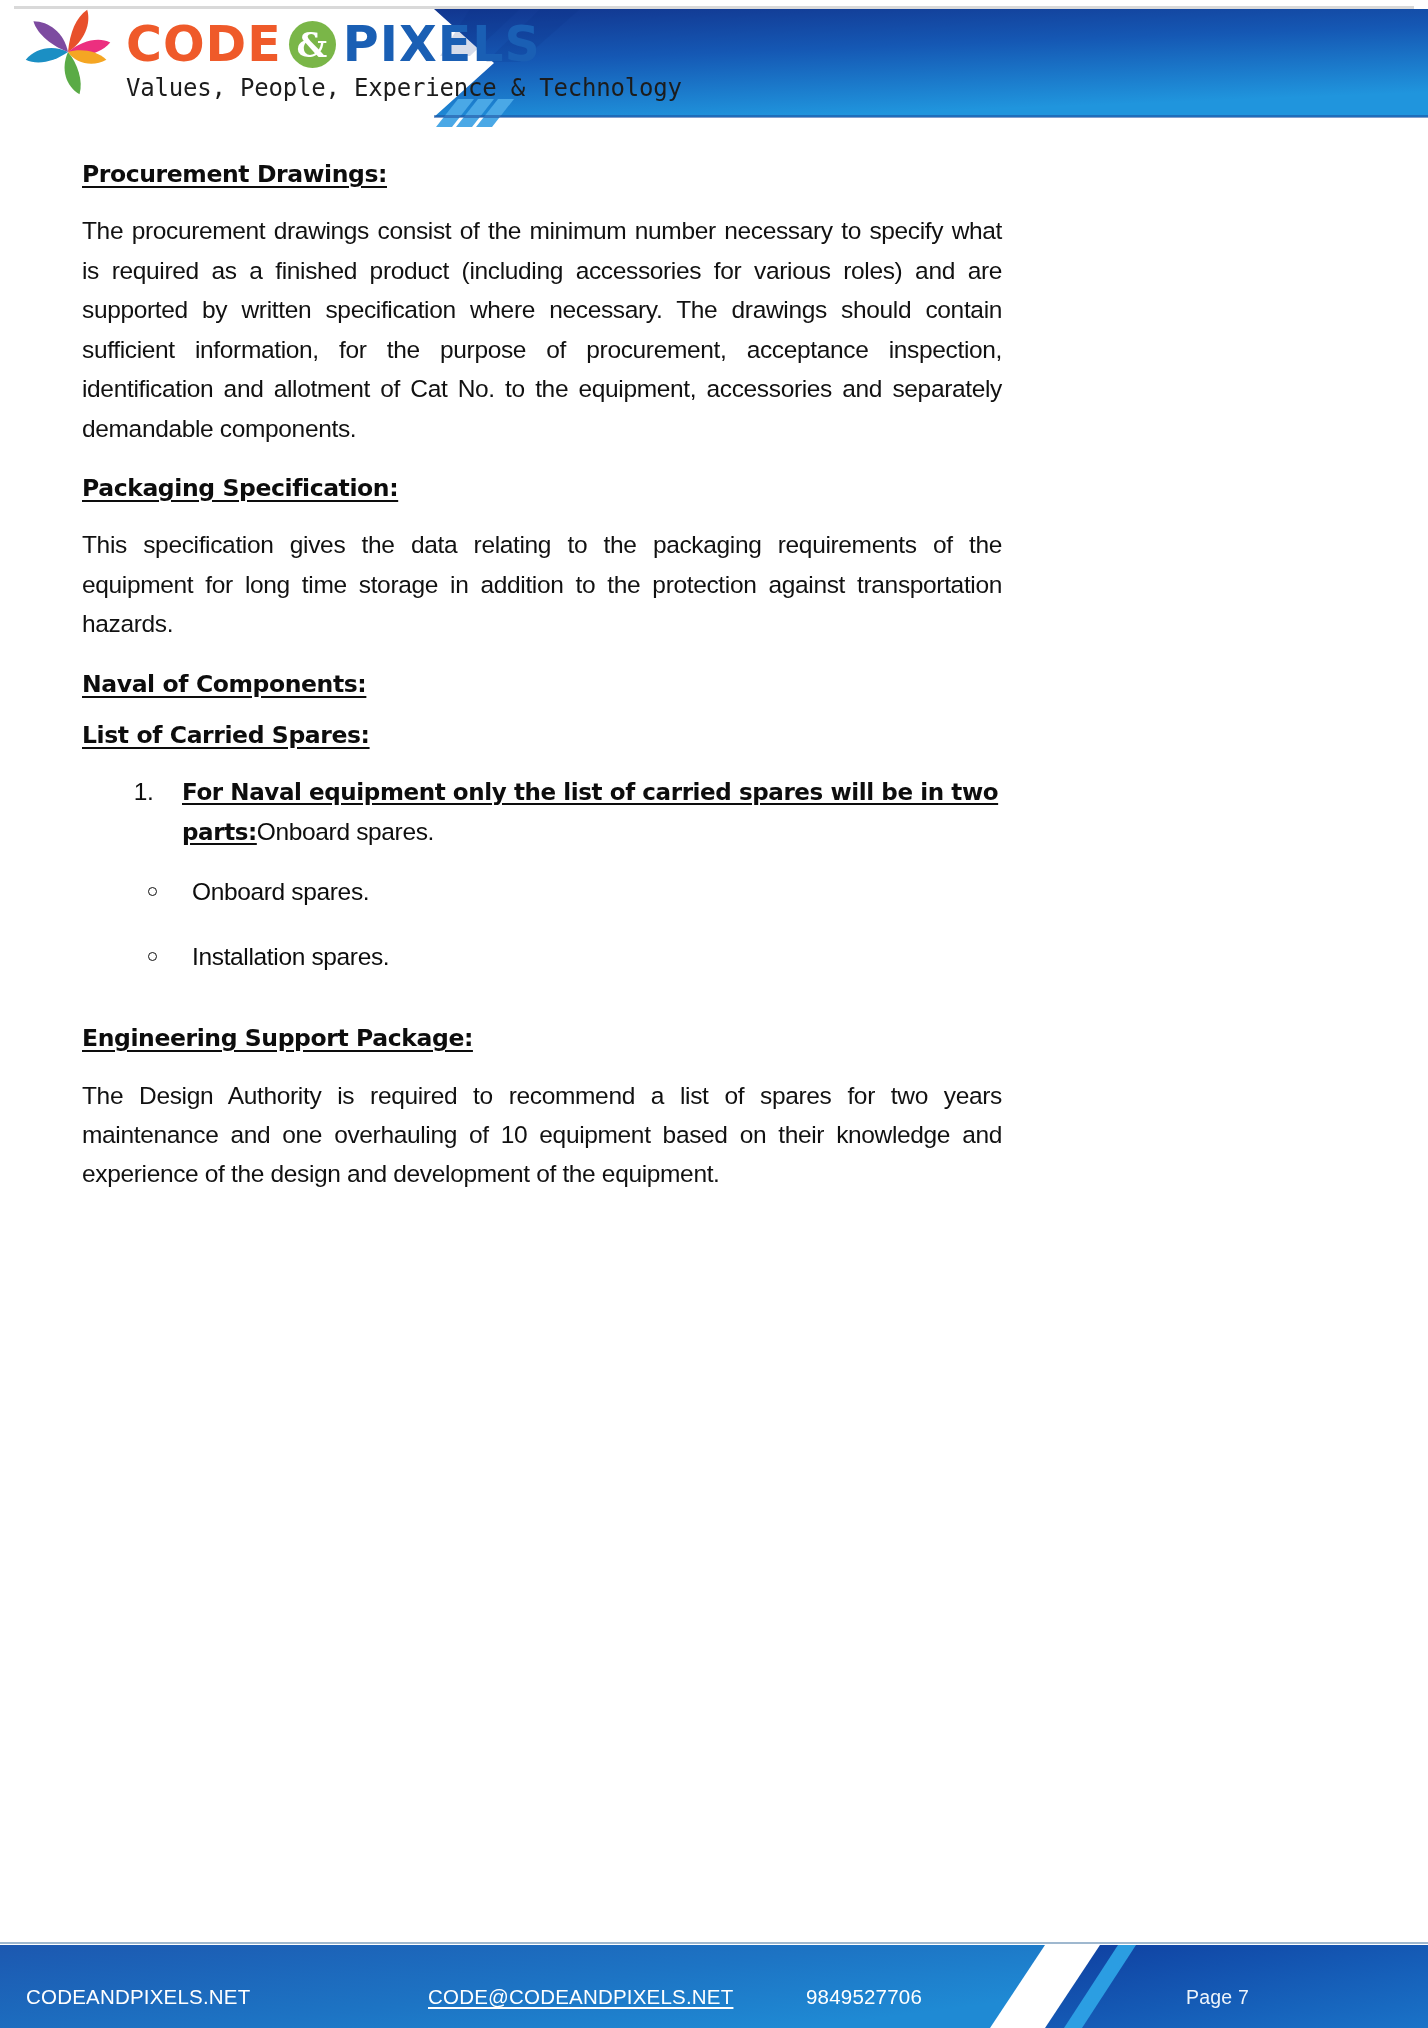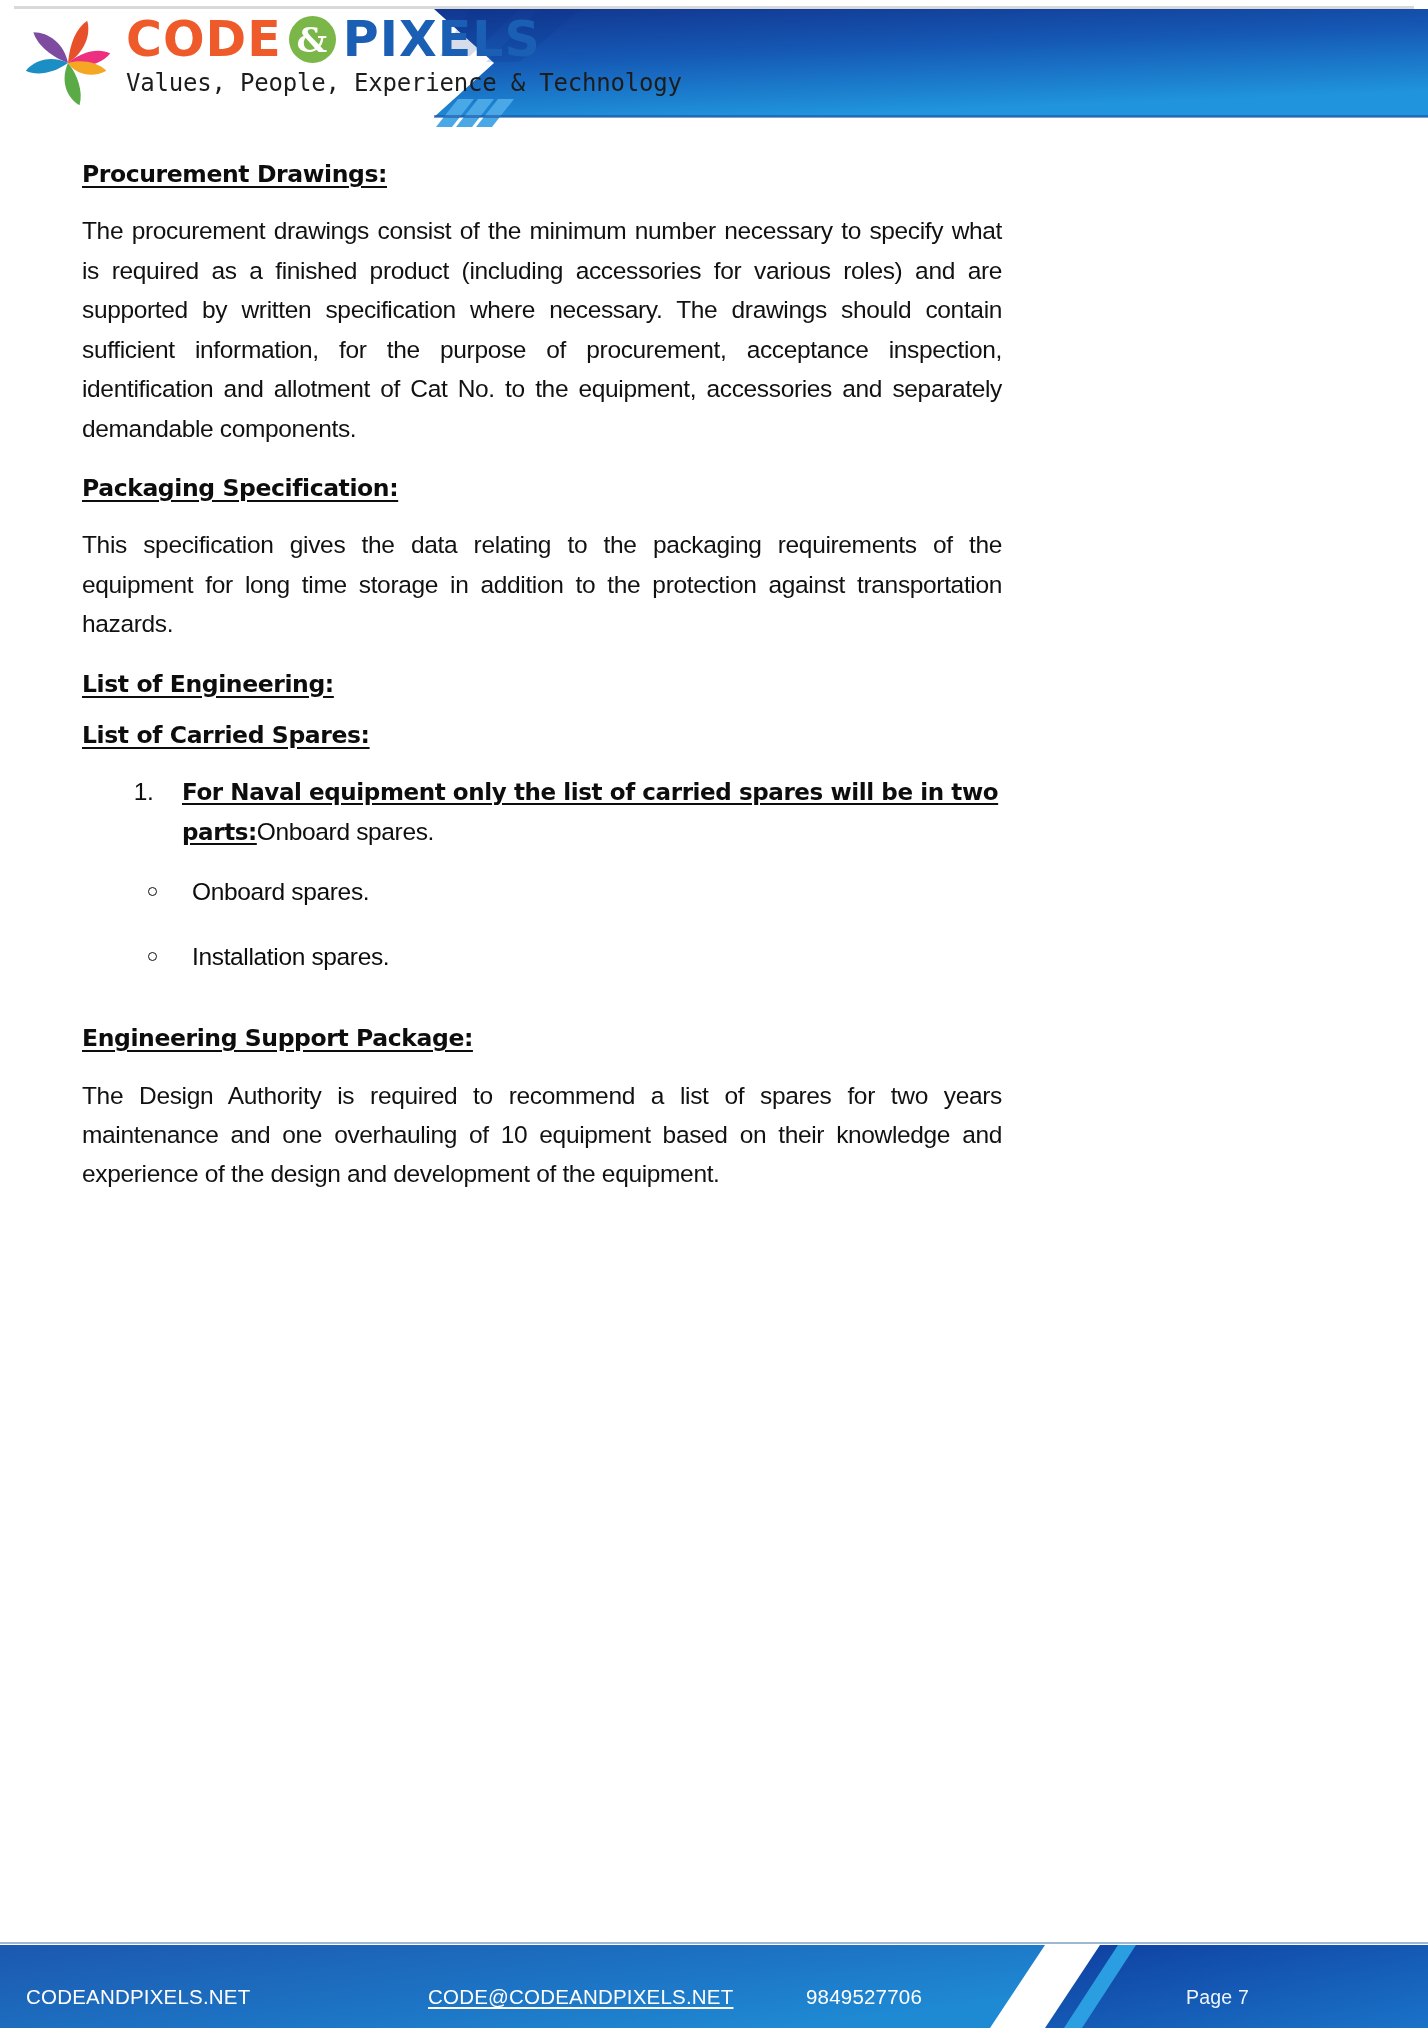--- a/index.html
+++ b/index.html
@@ -34,26 +34,26 @@
     height: 3px;
     background: #d9d9d9;
   }
   .header-svg {
     position: absolute;
     top: 0;
     left: 0;
   }
   .logo-wrap {
     position: absolute;
-    top: 15px;
+    top: 0;
     left: 20px;
     width: 420px;
     height: 100px;
     display: flex;
-    align-items: flex-start;
+    align-items: flex-end;
     gap: 10px;
   }
   .pinwheel {
     width: 96px;
     height: 96px;
     flex: 0 0 96px;
     position: relative;
   }
   .logo-text {
     display: flex;
@@ -304,21 +304,21 @@
   </div>
 
   <div class="content">
 
     <h2 class="sec-head">Procurement Drawings:</h2>
     <p class="body">The procurement drawings consist of the minimum number necessary to specify what is required as a finished product (including accessories for various roles) and are supported by written specification where necessary. The drawings should contain sufficient information, for the purpose of procurement, acceptance inspection, identification and allotment of Cat No. to the equipment, accessories and separately demandable components.</p>
 
     <h2 class="sec-head">Packaging Specification:</h2>
     <p class="body">This specification gives the data relating to the packaging requirements of the equipment for long time storage in addition to the protection against transportation hazards.</p>
 
-    <h2 class="sec-head">List of Engineering:</h2>
+    <h2 class="sec-head">Naval of Components:</h2>
 
     <h2 class="sec-head">List of Carried Spares:</h2>
 
     <ol class="num-list">
       <li><span class="li-bold">For Naval equipment only the list of carried spares will be in two parts:</span><span>Onboard spares.</span></li>
     </ol>
 
     <ul class="sub-list">
       <li>
         <span class="hollow-dot"></span>

